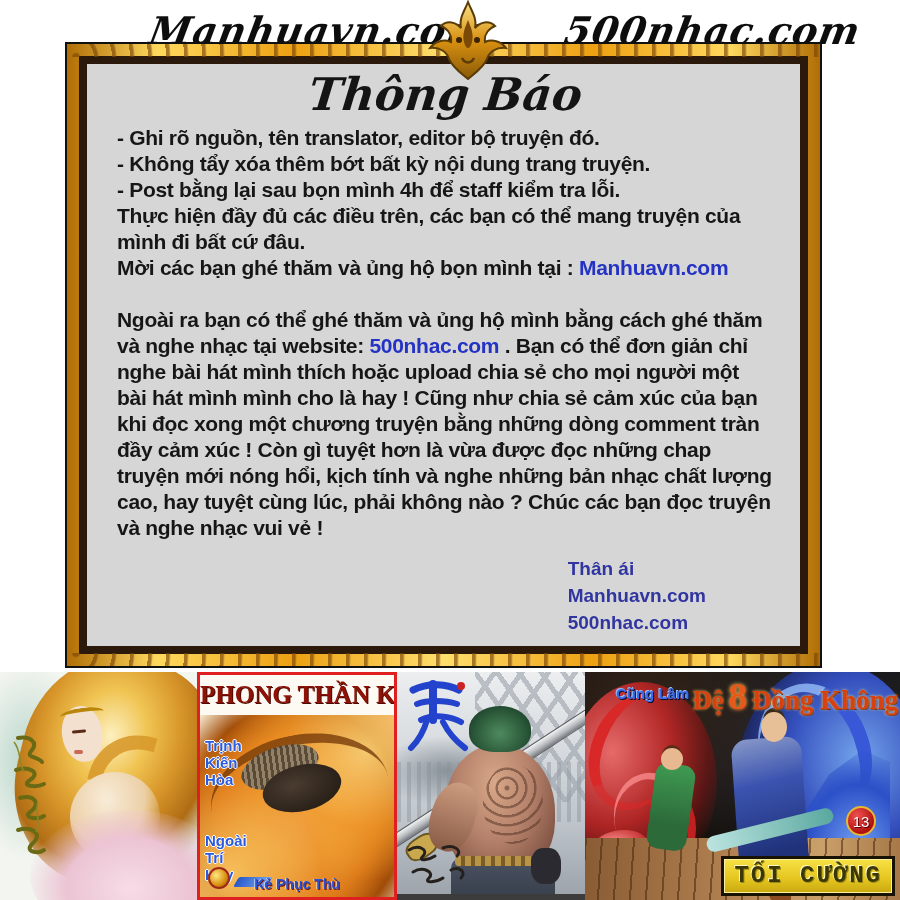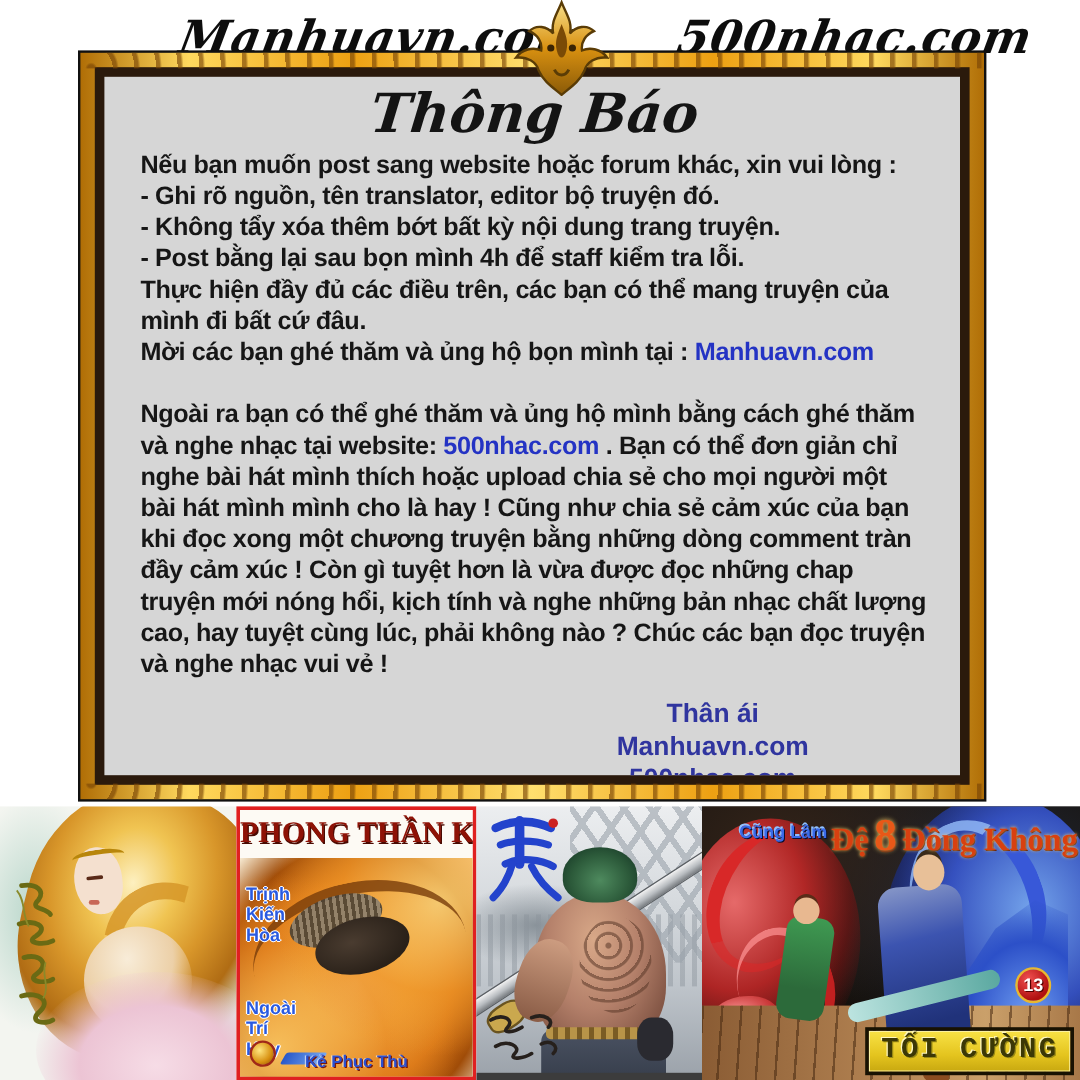--- a/index.html
+++ b/index.html
@@ -31,22 +31,22 @@
 
   
   .notice-title { text-align:center; font-family:"DejaVu Serif", serif; font-style:italic;
                   font-weight:bold; font-size:45px; color:#141414; transform:skewX(-6deg);
                   margin:2px 0 4px 0; }
   .notice-body { font-weight:bold; font-size:21px; line-height:26px; color:#161616;
                  letter-spacing:-0.3px; }
   .notice-line { white-space:nowrap; }
   .spacer { height:26px; }
   a.doc-link, .doc-link { color:#2433c4; text-decoration:none; cursor:pointer; }
-  .signoff { width:fit-content; margin:14px 100px 0 auto; text-align:center;
-             color:#30359f; font-weight:bold; font-size:22px; line-height:27px; }
+  .signoff { width:fit-content; margin:14px 68px 0 auto; 
+             color:#30359f; font-weight:bold; font-size:19px; line-height:27px; }
 
   
   .covers { position:absolute; left:0; top:672px; width:900px; height:228px; display:flex; }
   .cover { position:relative; height:228px; overflow:hidden; }
 
   
   .cover1 { width:197px; background:#f3f5f0; }
   .c1-smoke1 { position:absolute; left:-30px; top:-10px; width:120px; height:200px; border-radius:50%;
      background:radial-gradient(ellipse, rgba(168,206,192,.8), rgba(168,206,192,0) 70%); }
   .c1-smoke2 { position:absolute; right:-20px; top:40px; width:110px; height:220px; border-radius:50%;
@@ -171,21 +171,21 @@
      background:#8a4c20; transform:rotate(10deg); }
   .c4-title { position:absolute; right:2px; top:2px; z-index:4; white-space:nowrap; }
   .c4-pre { font-weight:bold; font-size:15px; color:#3a6ae8; vertical-align:10px;
      text-shadow:1px 1px 0 #0a1030, -1px -1px 0 #90c0ff; margin-right:3px; }
   .c4-de  { font-family:"Liberation Serif", serif; font-weight:bold; font-size:27px; color:#d84010;
      text-shadow:0 0 3px #ffd870, 1px 1px 0 #5a1000; }
   .c4-num { font-family:"Liberation Serif", serif; font-weight:bold; font-size:38px; color:#e85818;
      text-shadow:0 0 4px #ffd870, 1px 2px 0 #5a1000; }
   .c4-badge { position:absolute; right:24px; bottom:64px; width:30px; height:30px; border-radius:50%;
      background:radial-gradient(circle at 35% 30%, #f05050, #b01010 70%);
-     border:2px solid #e8b830; color:#fff; font-weight:bold; font-size:15px;
+     border:2px solid #e8b830; color:#fff; font-weight:normal; font-size:15px;
      display:flex; align-items:center; justify-content:center; z-index:4;
      text-shadow:1px 1px 0 #500; }
   .c4-banner { position:absolute; right:5px; bottom:4px; z-index:4; padding:3px 10px 4px;
      background:linear-gradient(180deg,#f8e246 0%, #e4c41e 60%, #c8a810 100%);
      border:3px solid #181202; box-shadow:inset 0 0 0 1px #faf0a0;
      font-family:Liberation Mono, monospace; font-weight:bold; font-size:24px; letter-spacing:2px;
      color:#3c3806; text-shadow:1px 1px 0 #9a8a14, -1px -1px 0 #fff8c0; white-space:nowrap; }
 </style>
 </head>
 <body>
@@ -210,21 +210,20 @@
   </svg>
 
   <div class="frame-outer">
     <div class="frame-gold">
       <div class="frame-dark">
         <div class="frame-inner">
 
           <div class="notice-title">Thông Báo</div>
 
           <div class="notice-body">
-            <div class="notice-line">Nếu bạn muốn post sang website hoặc forum khác, xin vui lòng :</div>
             <div class="notice-line">- Ghi rõ nguồn, tên translator, editor bộ truyện đó.</div>
             <div class="notice-line">- Không tẩy xóa thêm bớt bất kỳ nội dung trang truyện.</div>
             <div class="notice-line">- Post bằng lại sau bọn mình 4h để staff kiểm tra lỗi.</div>
             <div>Thực hiện đầy đủ các điều trên, các bạn có thể mang truyện của mình đi bất cứ đâu.</div>
             <div><span>Mời các bạn ghé thăm và ủng hộ bọn mình tại : </span><a class="doc-link">Manhuavn.com</a></div>
             <div class="spacer"></div>
             <div><span>Ngoài ra bạn có thể ghé thăm và ủng hộ mình bằng cách ghé thăm và nghe nhạc tại website: </span><a class="doc-link">500nhac.com</a><span> . Bạn có thể đơn giản chỉ nghe bài hát mình thích hoặc upload chia sẻ cho mọi người một bài hát mình mình cho là hay ! Cũng như chia sẻ cảm xúc của bạn khi đọc xong một chương truyện bằng những dòng comment tràn đầy cảm xúc ! Còn gì tuyệt hơn là vừa được đọc những chap truyện mới nóng hổi, kịch tính và nghe những bản nhạc chất lượng cao, hay tuyệt cùng lúc, phải không nào ? Chúc các bạn đọc truyện và nghe nhạc vui vẻ !</span></div>
           </div>
 
           <div class="signoff">

